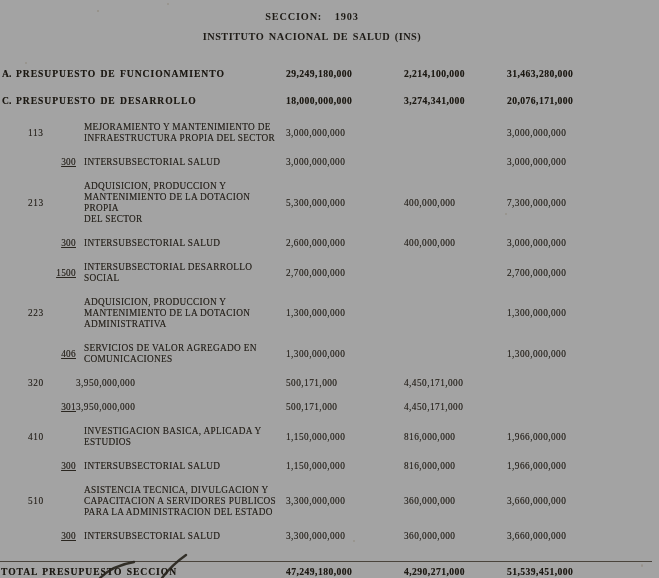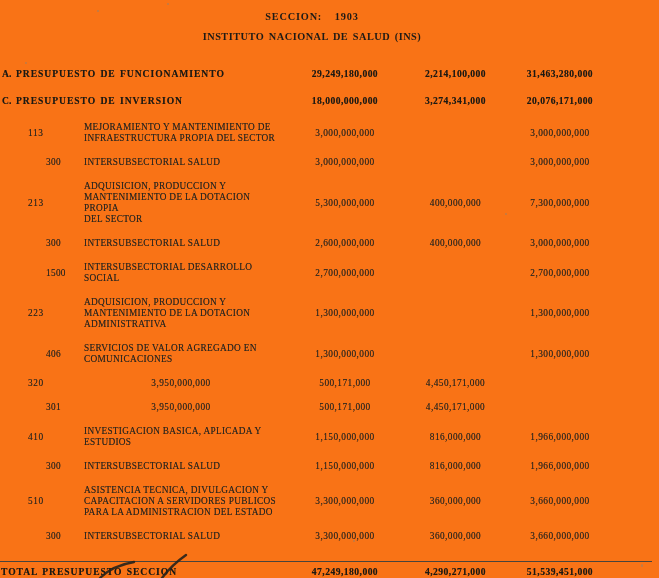--- a/index.html
+++ b/index.html
@@ -1,19 +1,19 @@
 <!DOCTYPE html>
 <html><head>
 <meta charset="utf-8">
 <style>
   html,body{margin:0;padding:0;background:#e8e8e8;}
   .page{
     position:relative;
     width:659px;height:578px;
-    background:#f97316;
+    background:#a3a3a3;
     overflow:hidden;
     font-family:"Liberation Serif","DejaVu Serif",serif;
     color:#2a2620;
   }
   .header{
     padding-top:11px;
     width:624px;
     text-align:center;
   }
   .h-line1{
@@ -29,23 +29,23 @@
   .row{
     display:grid;
     grid-template-columns:46px 30px 210px 118px 103px 106px;
     align-items:center;
     margin-bottom:13px;
     font-size:9.3px;line-height:11px;
     text-shadow:0 0 .35px rgba(40,35,28,.55);
   }
   .c{display:block;}
   .code{padding-left:28px;letter-spacing:.6px;}
-  .subcode{letter-spacing:.3px;}
+  .subcode{text-align:right;letter-spacing:.3px;text-decoration:underline;}
   .desc{padding-left:8px;letter-spacing:.3px;white-space:pre-line;}
-  .amt{text-align:center;letter-spacing:.45px;white-space:nowrap;}
+  .amt{text-align:left;letter-spacing:.45px;white-space:nowrap;}
   .row--summary{font-weight:700;color:#1c1913;margin-bottom:16px;font-size:9.6px;}
   .row--summary .lead{grid-column:1/4;display:flex;padding-left:2px;}
   .lead-code{width:14px;flex:none;}
   .lead-text{letter-spacing:.95px;word-spacing:1px;}
   .hline{width:652px;height:1px;background:#4a443c;margin:19px 0 4px 0;}
   .row--total{font-weight:700;color:#1c1913;margin-bottom:0;font-size:9.6px;}
   .row--total .lead{grid-column:1/4;display:flex;padding-left:1px;}
   .sig{position:absolute;left:88px;top:553px;}
   .speck{position:absolute;border-radius:50%;background:#8d8374;opacity:.55;}
 </style>
@@ -66,21 +66,21 @@
             <span class="c lead-code">A.</span>
             <span class="c lead-text">PRESUPUESTO DE FUNCIONAMIENTO</span>
           </span>
           <span class="c amt a1">29,249,180,000</span>
           <span class="c amt a2">2,214,100,000</span>
           <span class="c amt a3">31,463,280,000</span>
         </div>
         <div class="row row--summary">
           <span class="c lead">
             <span class="c lead-code">C.</span>
-            <span class="c lead-text">PRESUPUESTO DE INVERSION</span>
+            <span class="c lead-text">PRESUPUESTO DE DESARROLLO</span>
           </span>
           <span class="c amt a1">18,000,000,000</span>
           <span class="c amt a2">3,274,341,000</span>
           <span class="c amt a3">20,076,171,000</span>
         </div>
         <div class="row row--program">
           <span class="c code">113</span>
           <span class="c subcode"></span>
           <span class="c desc">MEJORAMIENTO Y MANTENIMIENTO DE
 INFRAESTRUCTURA PROPIA DEL SECTOR</span>

